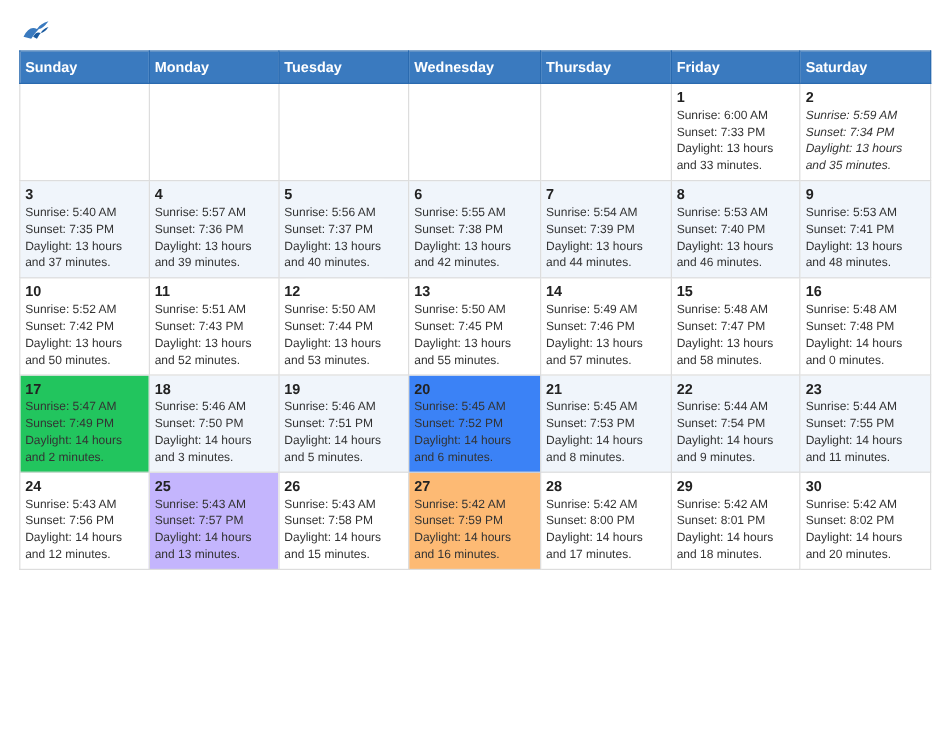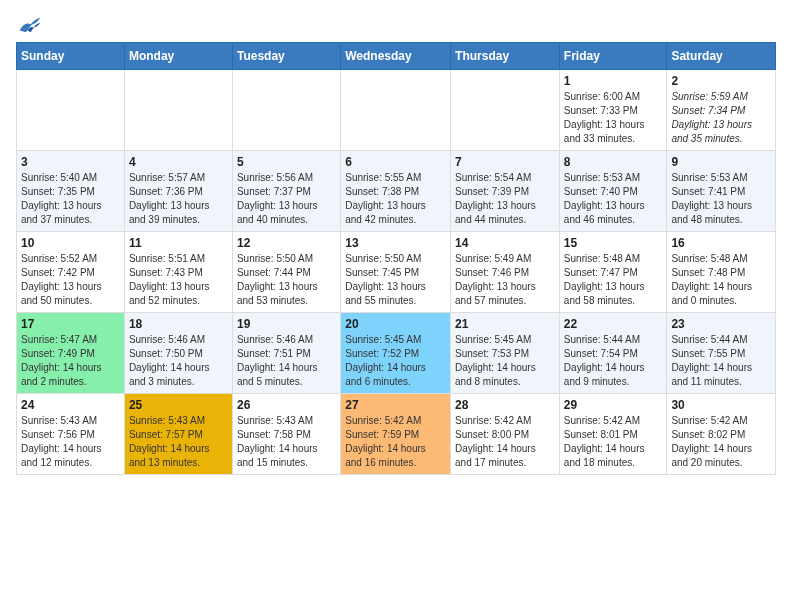--- a/index.html
+++ b/index.html
@@ -251,42 +251,42 @@
         </td>
         <td style="background-color: rgb(255, 255, 255);">
           <span class="day-num">16</span>
           <div class="day-info" style="white-space: pre-line;">Sunrise: 5:48 AM
 Sunset: 7:48 PM
 Daylight: 14 hours
 and 0 minutes.</div>
         </td>
       </tr>
       <tr>
-        <td style="background-color: #86efac;">
+        <td style="background-color: #22c55e;">
           <span class="day-num">17</span>
           <div class="day-info" style="white-space: pre-line;">Sunrise: 5:47 AM
 Sunset: 7:49 PM
 Daylight: 14 hours
 and 2 minutes.</div>
         </td>
         <td style="background-color: rgb(240, 245, 251);">
           <span class="day-num">18</span>
           <div class="day-info" style="white-space: pre-line;">Sunrise: 5:46 AM
 Sunset: 7:50 PM
 Daylight: 14 hours
 and 3 minutes.</div>
         </td>
         <td style="background-color: rgb(240, 245, 251);">
           <span class="day-num">19</span>
           <div class="day-info" style="white-space: pre-line;">Sunrise: 5:46 AM
 Sunset: 7:51 PM
 Daylight: 14 hours
 and 5 minutes.</div>
         </td>
-        <td style="background-color: #7dd3fc;">
+        <td style="background-color: #3b82f6;">
           <span class="day-num">20</span>
           <div class="day-info" style="white-space: pre-line;">Sunrise: 5:45 AM
 Sunset: 7:52 PM
 Daylight: 14 hours
 and 6 minutes.</div>
         </td>
         <td style="background-color: rgb(240, 245, 251);">
           <span class="day-num">21</span>
           <div class="day-info" style="white-space: pre-line;">Sunrise: 5:45 AM
 Sunset: 7:53 PM
@@ -309,21 +309,21 @@
         </td>
       </tr>
       <tr>
         <td style="background-color: rgb(255, 255, 255);">
           <span class="day-num">24</span>
           <div class="day-info" style="white-space: pre-line;">Sunrise: 5:43 AM
 Sunset: 7:56 PM
 Daylight: 14 hours
 and 12 minutes.</div>
         </td>
-        <td style="background-color: #eab308;">
+        <td style="background-color: #c4b5fd;">
           <span class="day-num">25</span>
           <div class="day-info" style="white-space: pre-line;">Sunrise: 5:43 AM
 Sunset: 7:57 PM
 Daylight: 14 hours
 and 13 minutes.</div>
         </td>
         <td style="background-color: rgb(255, 255, 255);">
           <span class="day-num">26</span>
           <div class="day-info" style="white-space: pre-line;">Sunrise: 5:43 AM
 Sunset: 7:58 PM

